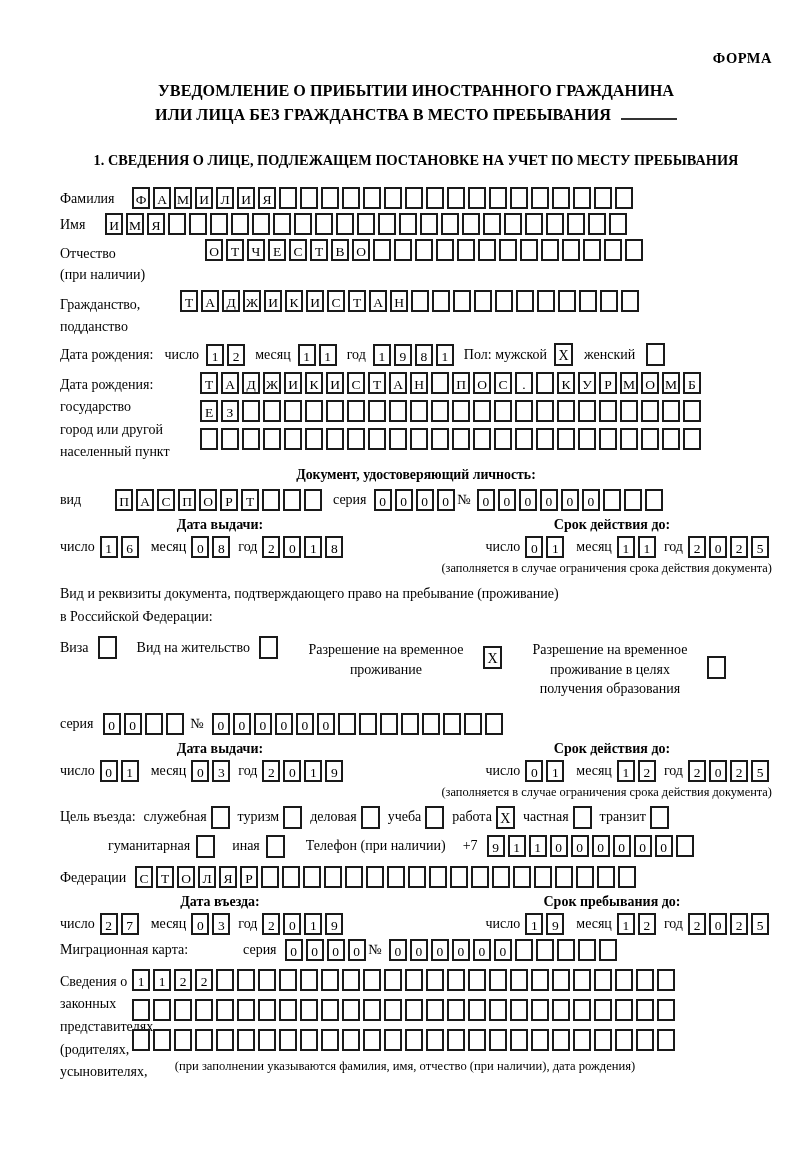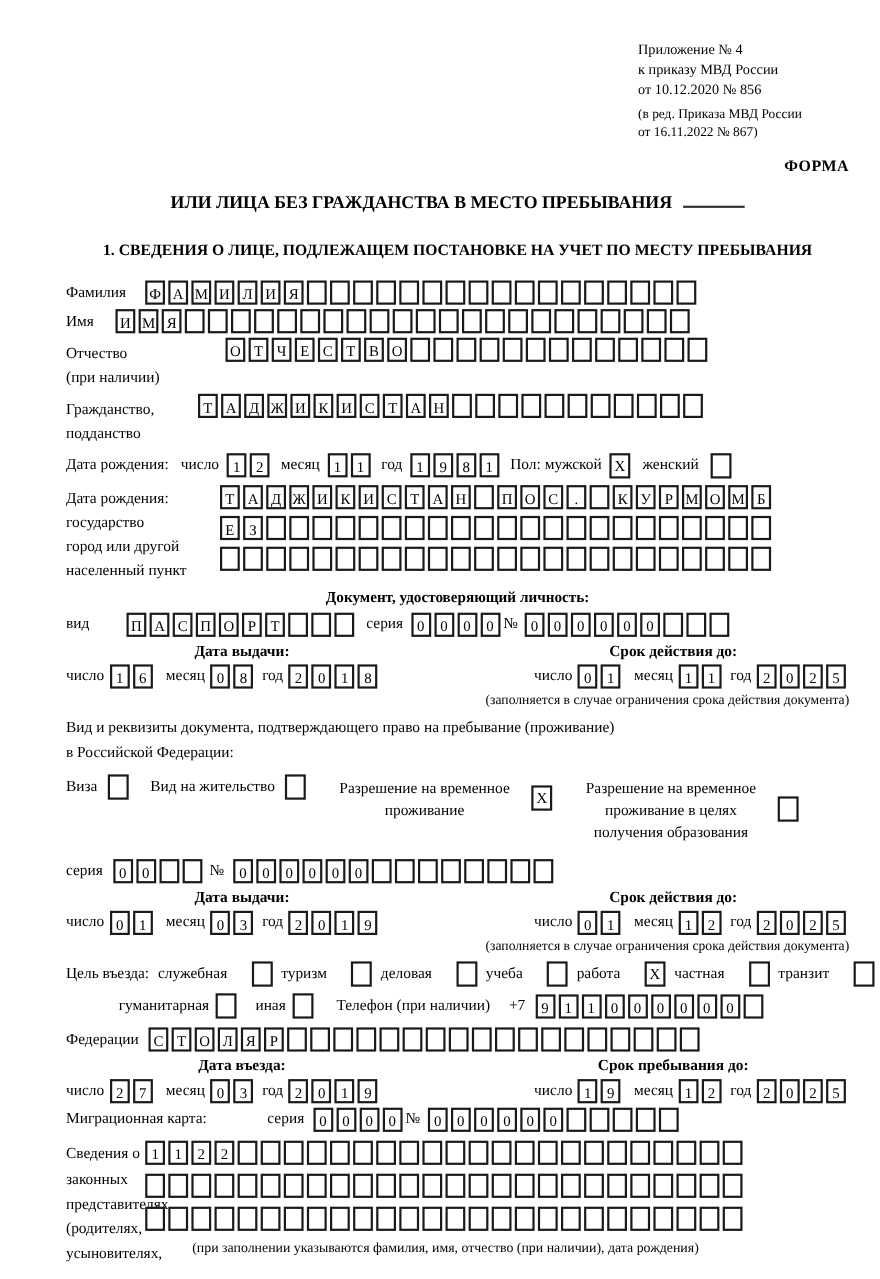--- a/index.html
+++ b/index.html
@@ -54,47 +54,39 @@
   .note { text-align:right; font-size:12.4px; margin-top:3px; margin-bottom:6px; }
 
   .intro { font-size:14px; line-height:1.65; margin-top:4px; }
 
   .permits { display:flex; align-items:flex-start; gap:20px; margin:8px 0 14px; }
   .permit-item { display:flex; align-items:flex-start; gap:9px; }
   .permit-item .plbl { font-size:14px; padding-top:4px; }
   .permit-item .wide { width:176px; text-align:center; line-height:1.4; padding-top:4px; }
 
   .purpose { display:flex; align-items:center; gap:8px; margin-bottom:6px; }
-  .purpose .opt { display:flex; align-items:center; gap:22px; }
+  .purpose .opt { display:flex; align-items:center; gap:4px; }
   .phone-row { display:flex; align-items:center; gap:9px; margin:2px 0 8px 48px; }
 
   .mig-row { display:flex; align-items:center; margin:4px 0 8px; }
   .rep { display:flex; margin-top:2px; }
   .rep-label { width:72px; font-size:14px; line-height:1.62; padding-top:2px; }
   .rep-cells .cells { display:flex; margin-bottom:8px; }
   .caption { text-align:center; font-size:12.6px; margin-top:4px; }
 </style>
 </head>
 <body>
 
 <div class="page">
 
-  <div class="appendix">
-    <div>Приложение № 4</div>
-    <div>к приказу МВД России</div>
-    <div>от 10.12.2020 № 856</div>
-    <div class="amend">
-      <div>(в ред. Приказа МВД России</div>
-      <div>от 16.11.2022 № 867)</div>
-    </div>
-  </div>
 
   <div class="forma">ФОРМА</div>
 
   <div class="title">
+    <div>УВЕДОМЛЕНИЕ О ПРИБЫТИИ ИНОСТРАННОГО ГРАЖДАНИНА</div>
     <div><span>ИЛИ ЛИЦА БЕЗ ГРАЖДАНСТВА В МЕСТО ПРЕБЫВАНИЯ</span><span class="blank-line"></span></div>
   </div>
 
   <div class="section">1. СВЕДЕНИЯ О ЛИЦЕ, ПОДЛЕЖАЩЕМ ПОСТАНОВКЕ НА УЧЕТ ПО МЕСТУ ПРЕБЫВАНИЯ</div>
 
   <div class="body">
 
     <div class="frow">
       <span class="lbl w72">Фамилия</span>
       <span class="cells">

